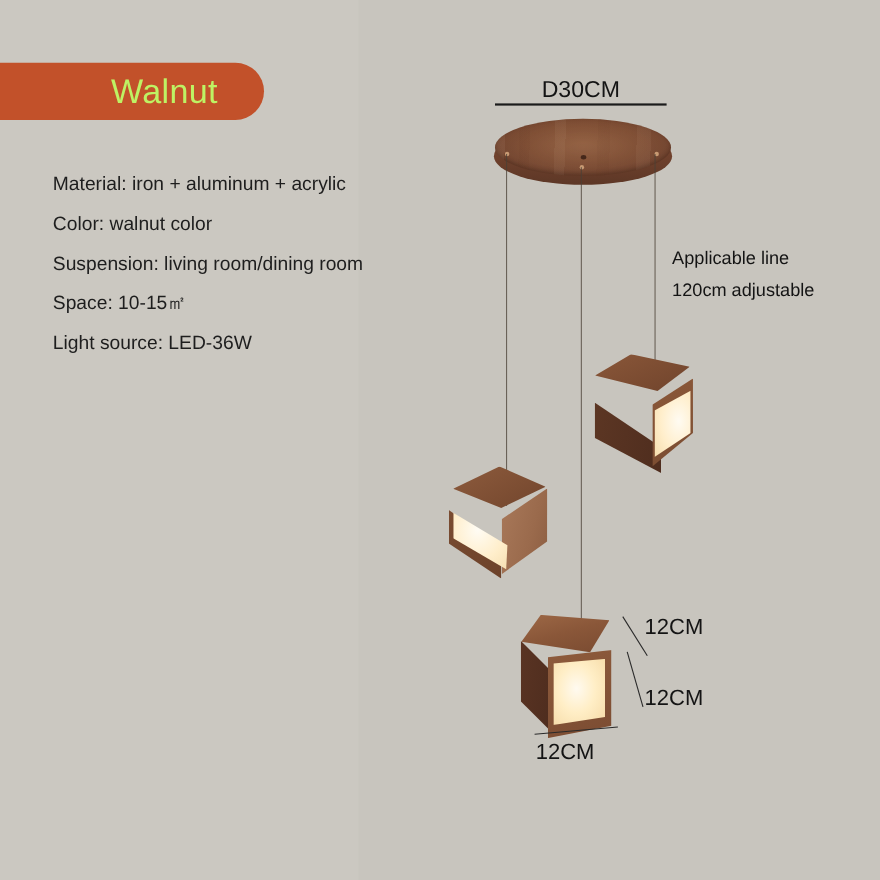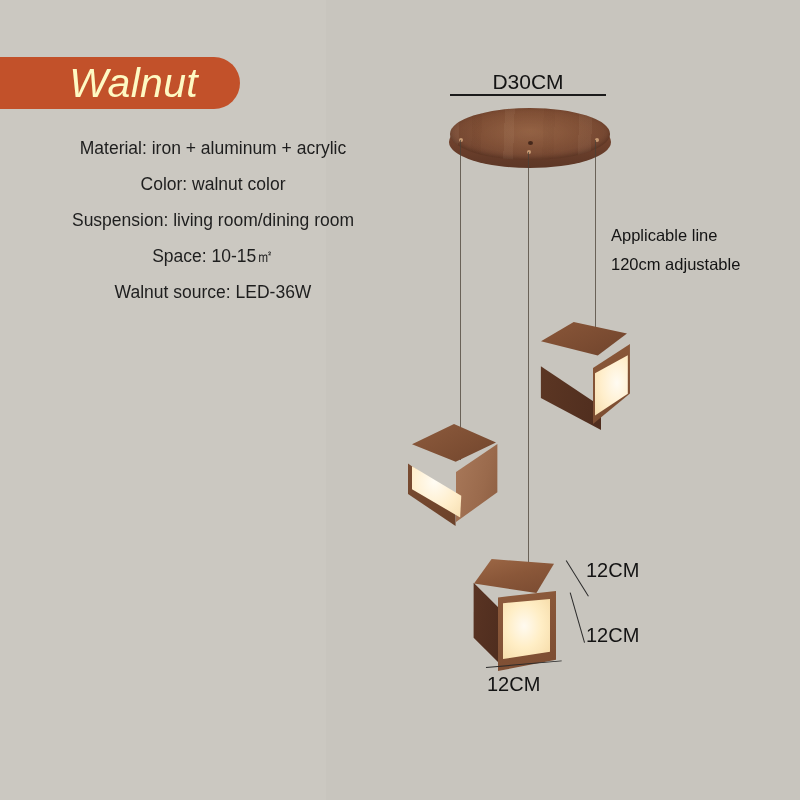--- a/index.html
+++ b/index.html
@@ -20,27 +20,26 @@
   
   .badge{
     position:absolute;left:-26px;top:57px;
     width:266px;height:52px;
     background:#c2512a;
     border-radius:26px;
     display:flex;align-items:center;justify-content:flex-end;
     box-sizing:border-box;padding-right:42px;
   }
   .badge-text{
-    color:#fef9c3;font-size:41px;font-weight:400;letter-spacing:.3px;
+    color:#bef264;font-size:31px;font-weight:400;letter-spacing:.3px;
     line-height:1;
-    font-style:italic;
-  }
-
-  
-  .specs{position:absolute;left:48px;top:140px;width:330px;text-align:center;}
+  }
+
+  
+  .specs{position:absolute;left:48px;top:159px;width:330px;}
   .spec-line{
     font-size:17.5px;color:#1e1e1e;line-height:1;
     margin-bottom:18.5px;white-space:nowrap;
   }
 
   
   .d30-label{
     position:absolute;left:450px;top:57px;width:156px;
     text-align:center;font-size:21px;color:#141414;line-height:1;margin-top:14px;
   }
@@ -168,21 +167,21 @@
 
   <div class="badge">
     <span class="badge-text">Walnut</span>
   </div>
 
   <div class="specs">
     <div class="spec-line">Material: iron + aluminum + acrylic</div>
     <div class="spec-line">Color: walnut color</div>
     <div class="spec-line">Suspension: living room/dining room</div>
     <div class="spec-line">Space: 10-15㎡</div>
-    <div class="spec-line">Walnut source: LED-36W</div>
+    <div class="spec-line">Light source: LED-36W</div>
   </div>
 
   <div class="d30-label">D30CM</div>
   <div class="d30-rule"></div>
 
   <div class="plate">
     <div class="plate-rim"></div>
     <div class="plate-top"></div>
     <div class="plate-grain"></div>
     <div class="plate-screw"></div>

